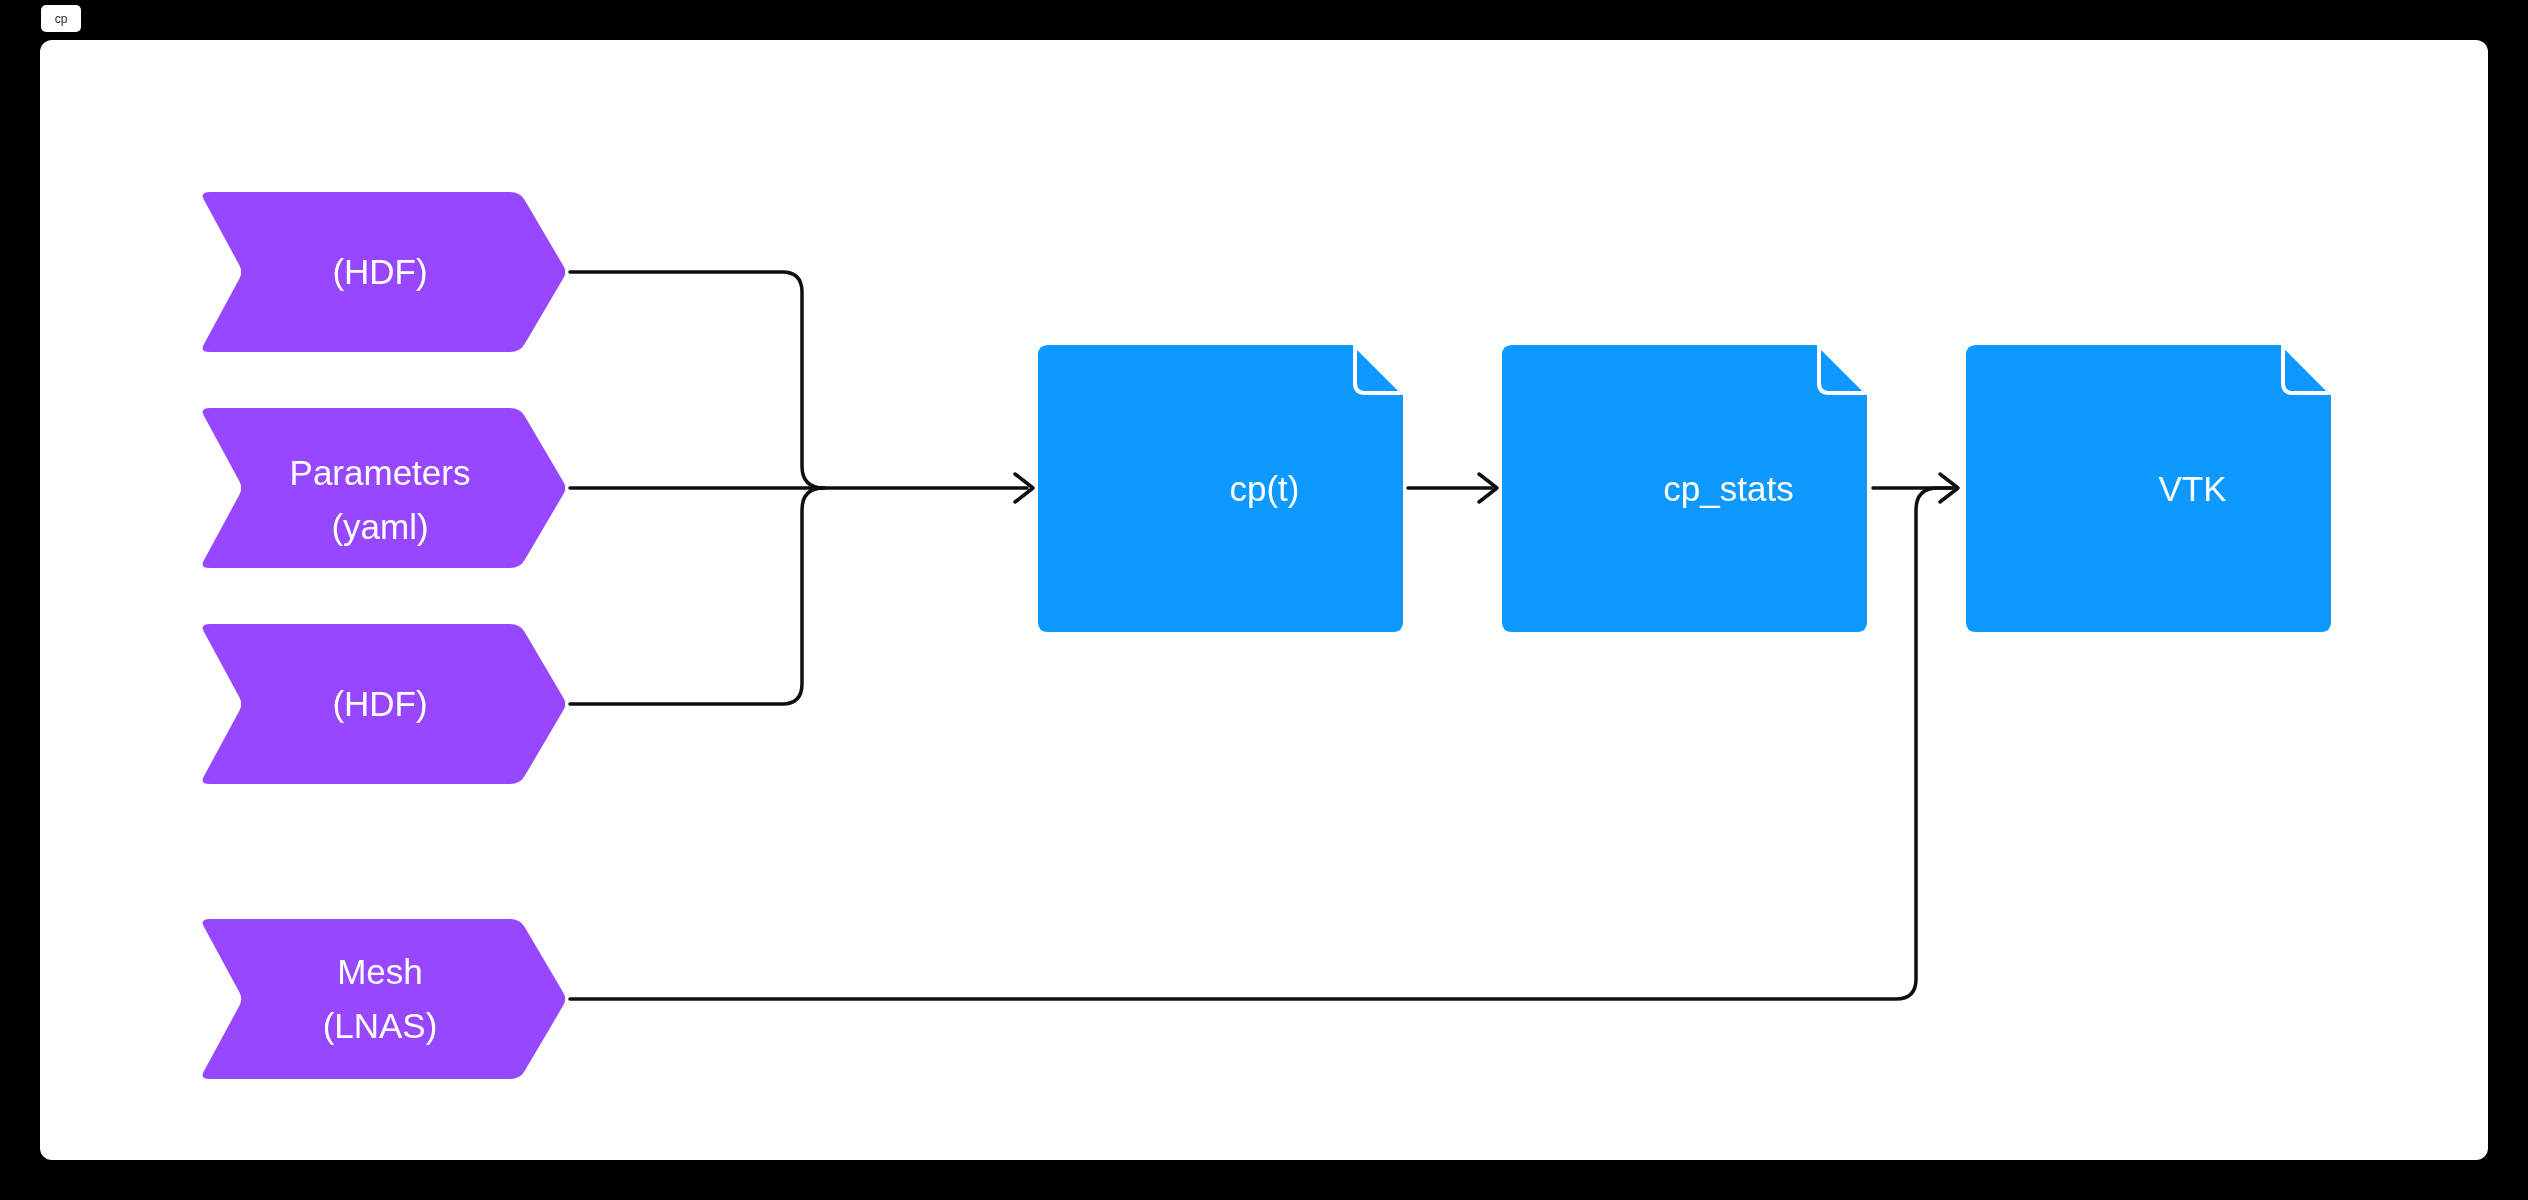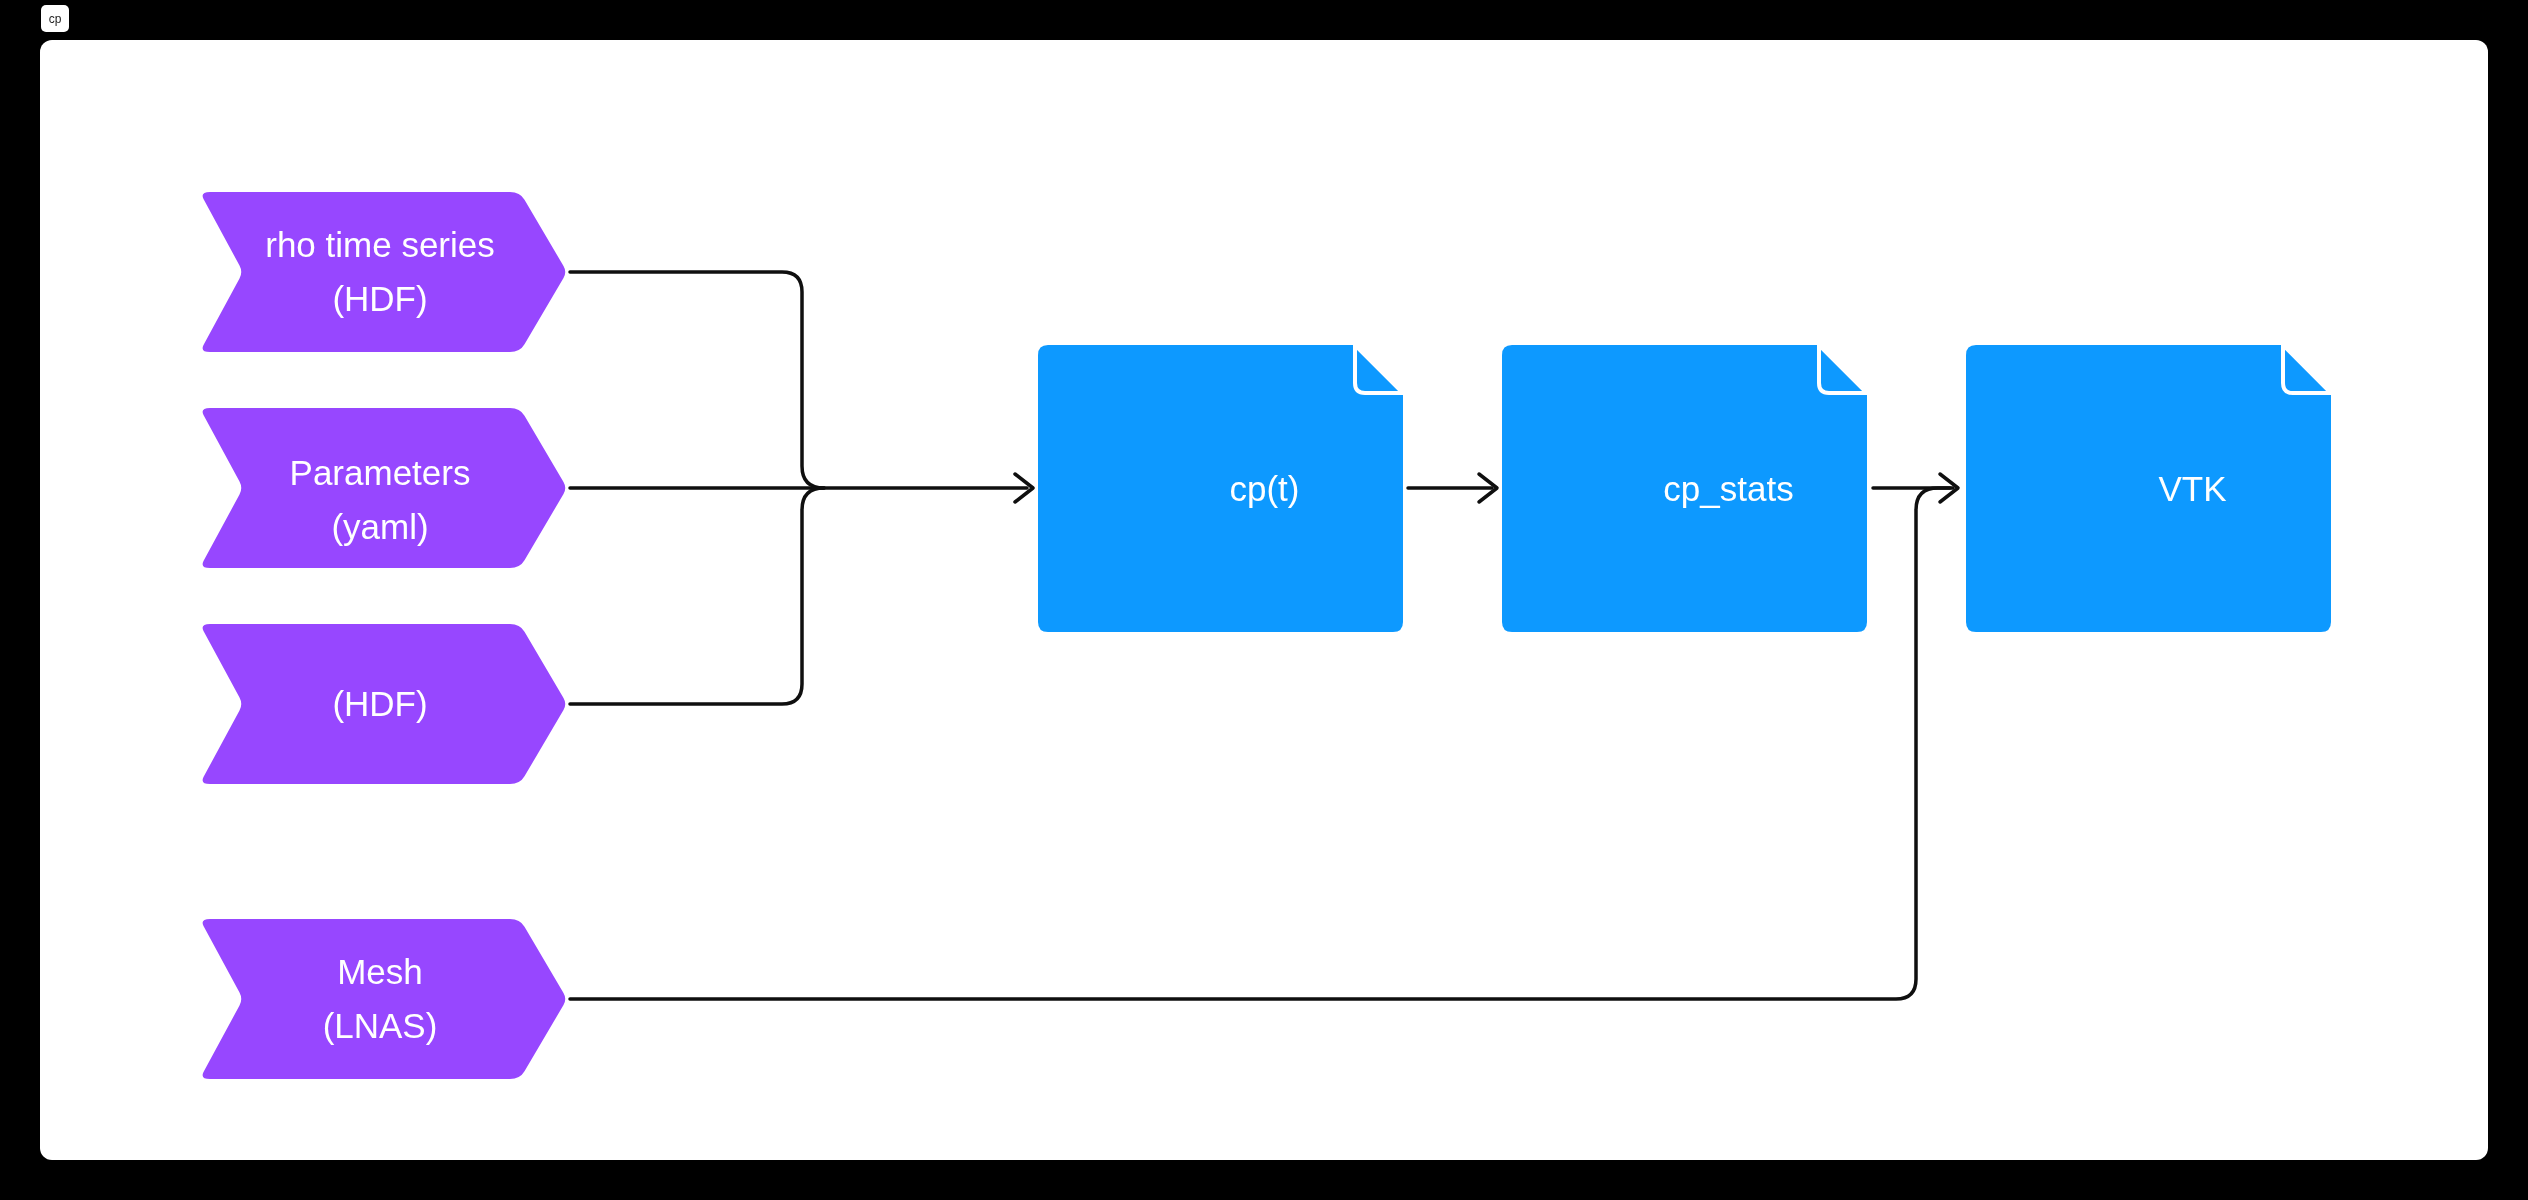--- a/index.html
+++ b/index.html
@@ -12,21 +12,21 @@
     --tab_text:#1E1E1E;
   }
   *{margin:0;padding:0;box-sizing:border-box;}
   html,body{width:2528px;height:1200px;overflow:hidden;}
   body{
     background:var(--page_bg);
     font-family:"Liberation Sans","DejaVu Sans",sans-serif;
     position:relative;
   }
   .page-tab{
-    position:absolute;left:41px;top:5px;width:28px;height:27px;
+    position:absolute;left:41px;top:5px;width:40px;height:27px;
     background:var(--canvas_bg);border-radius:5px;
     display:flex;align-items:center;justify-content:center;
     font-size:12px;font-weight:500;color:var(--tab_text);
     z-index:3;cursor:pointer;
   }
   .canvas{
     position:absolute;left:40px;top:40px;width:2448px;height:1120px;
     background:var(--canvas_bg);border-radius:12px;z-index:1;
   }
   svg.diagram-layer{
@@ -79,21 +79,20 @@
   <use href="#chevron-shape" y="408" class="input-shape"></use>
   <use href="#chevron-shape" y="624" class="input-shape"></use>
   <use href="#chevron-shape" y="919" class="input-shape"></use>
 
   <use href="#doc-shape" x="1038" y="345"></use>
   <use href="#doc-shape" x="1502" y="345"></use>
   <use href="#doc-shape" x="1966" y="345"></use>
 </svg>
 
 <div class="label input-label" style="top:192px">
-  <span>rho time series</span>
   <span>(HDF)</span>
 </div>
 <div class="label input-label" style="top:420px">
   <span>Parameters</span>
   <span>(yaml)</span>
 </div>
 <div class="label input-label" style="top:624px">
   <span>(HDF)</span>
 </div>
 <div class="label input-label" style="top:919px">

